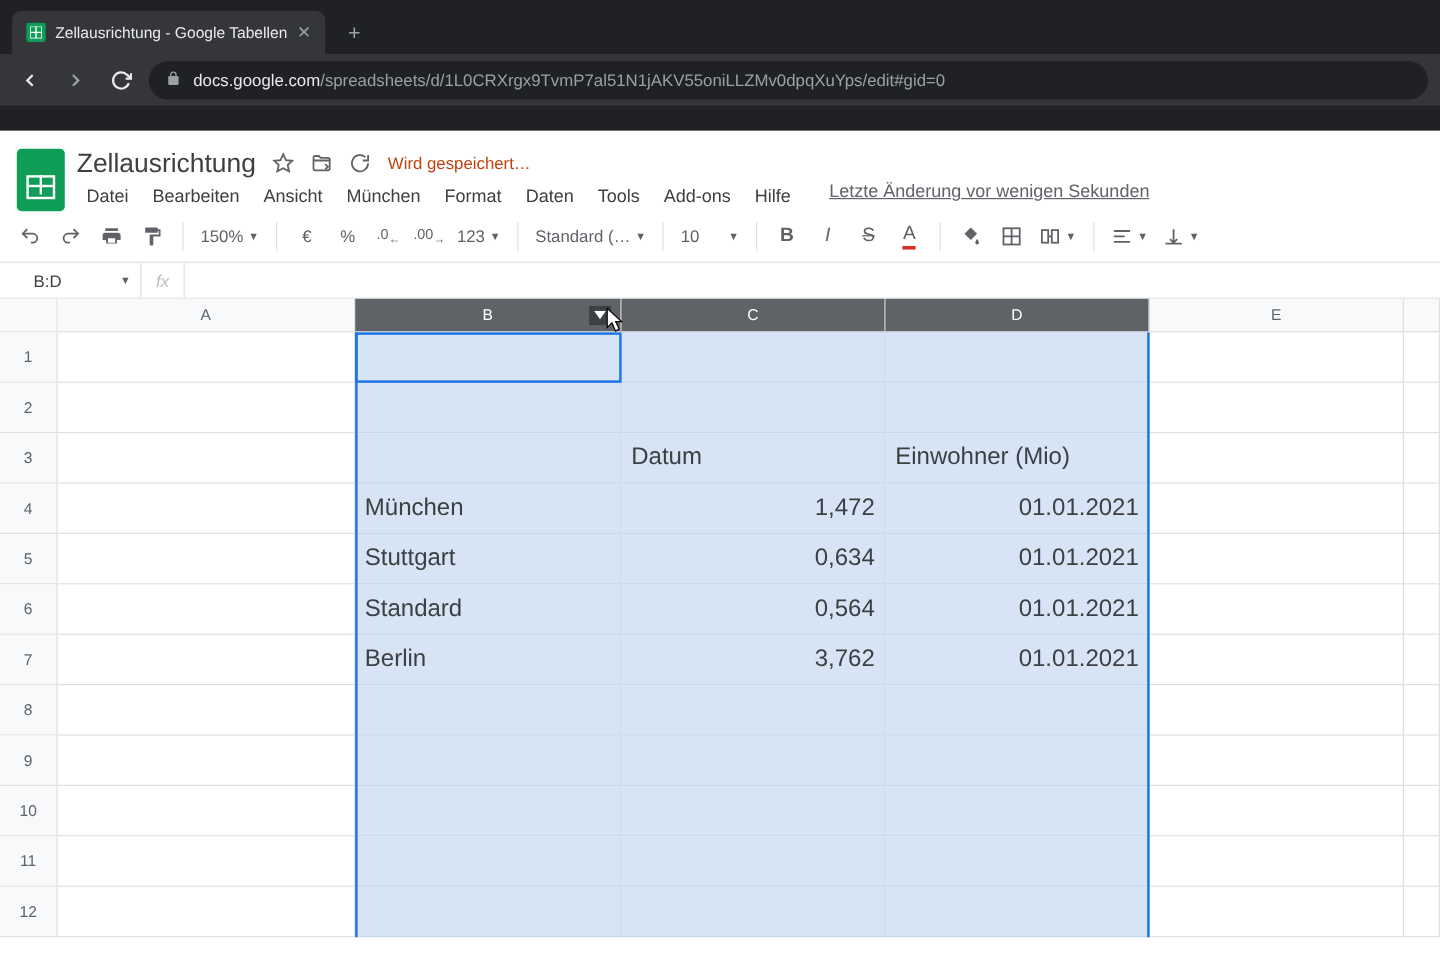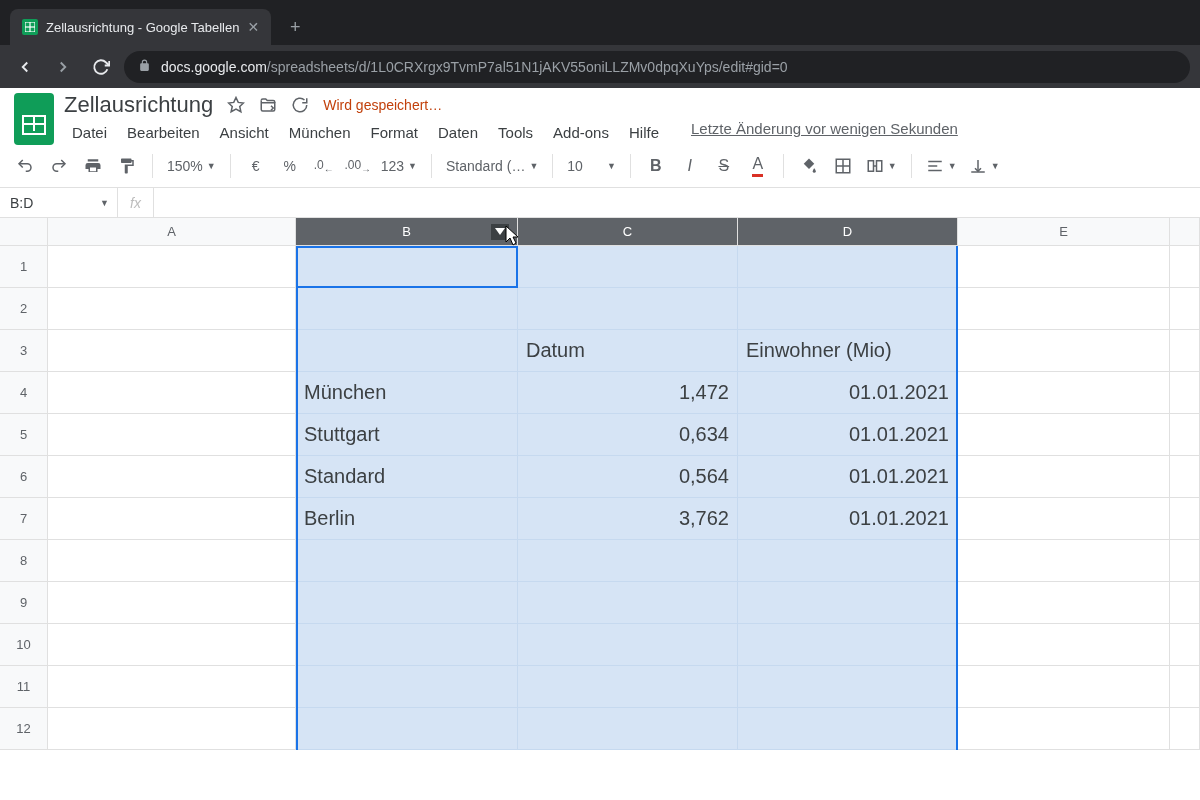--- a/index.html
+++ b/index.html
@@ -5,40 +5,40 @@
   * { box-sizing: border-box; }
   body {
     margin: 0;
     font-family: Arial, sans-serif;
     background: #fff;
     overflow: hidden;
     width: 1200px;
     height: 800px;
   }
   
-  .browser-chrome { background: #202124; height: 88px; text-align: right; }
+  .browser-chrome { background: #202124; height: 109px; text-align: right; }
   .tab-row { display: flex; align-items: flex-end; height: 45px; padding-left: 10px; }
   .tab {
     background: #35363a; color: #e8eaed; height: 36px; display: flex;
     align-items: center; padding: 0 12px; border-radius: 8px 8px 0 0;
     font-size: 13px; min-width: 240px; max-width: 280px; gap: 8px;
   }
   .tab .favicon { width: 16px; height: 16px; background: #0f9d58; border-radius: 2px; display:flex;align-items:center;justify-content:center;}
   .tab .favicon svg { width:10px; height:10px; }
   .tab .title { flex: 1; overflow: hidden; text-overflow: ellipsis; white-space: nowrap; }
   .tab .close { color:#9aa0a6; font-size:14px; }
   .new-tab { color:#9aa0a6; width:32px; height:32px; display:flex;align-items:center;justify-content:center;font-size:18px; margin-left:8px; margin-bottom:2px;}
   .addr-row { display:flex; align-items:center; height:43px; padding:0 10px; gap:8px; background:#35363a;}
   .nav-btn { width:30px; height:30px; display:flex;align-items:center;justify-content:center; color:#9aa0a6;}
   .nav-btn.active { color:#e8eaed; }
   .addr-bar { flex:1; background:#202124; border-radius:18px; height:32px; display:flex; align-items:center; padding:0 14px; color:#9aa0a6; font-size:14px; gap:10px;}
   .addr-bar .lock { color:#9aa0a6; }
   .addr-bar .url-host { color:#e8eaed; }
   
-  .app-header { padding: 4px 14px 0 14px; background:#fff; }
+  .app-header { padding: 14px 14px 0 14px; background:#fff; }
   .title-row { display:flex; align-items:center; gap:10px; }
   .sheets-logo { width:40px; height:52px; background:#0f9d58; border-radius:4px; display:flex;align-items:center;justify-content:center; position:relative; }
   .sheets-logo::after { content:""; position:absolute; width:20px; height:16px; border:2px solid #fff; top:22px; }
   .sheets-logo::before { content:""; position:absolute; width:20px; height:2px; background:#fff; top:30px; z-index:1;}
   .sheets-logo .vline { position:absolute; width:2px; height:16px; background:#fff; top:22px; z-index:1;}
   .doc-info { display:flex; flex-direction:column; gap:2px; }
   .doc-title-row { display:flex; align-items:center; gap:14px; }
   .doc-title { font-size:22px; color:#3c4043; }
   .doc-icons { display:flex; gap:14px; color:#5f6368; align-items:center;}
   .doc-icons .ic { width:18px;height:18px; display:flex;align-items:center;justify-content:center;}
@@ -51,21 +51,21 @@
     display:flex; align-items:center; padding:6px 10px; border-bottom:1px solid #e0e0e0;
     gap:4px; color:#5f6368;
   }
   .tool-btn { width:30px; height:30px; display:flex;align-items:center;justify-content:center; border-radius:3px; }
   .tool-sep { width:1px; height:24px; background:#e0e0e0; margin:0 6px; }
   .tool-text { font-size:14px; padding:0 4px; display:flex; align-items:center; gap:4px; }
   .caret { font-size:9px; color:#5f6368; }
   .underline-red { border-bottom:3px solid #d93025; padding-bottom:1px; }
   
   .formula-bar { display:flex; align-items:center; height:30px; border-bottom:1px solid #e0e0e0; font-size:14px; color:#3c4043;}
-  .name-box { width:118px; padding-left:10px; border-right:1px solid #e0e0e0; display:flex; align-items:center; justify-content:space-between; height:100%;}
+  .name-box { width:118px; padding-left:28px; border-right:1px solid #e0e0e0; display:flex; align-items:center; justify-content:space-between; height:100%;}
   .name-box .caret { margin-right:8px; }
   .fx { padding:0 12px; color:#bdbdbd; font-style:italic; border-right:1px solid #e0e0e0; height:100%; display:flex;align-items:center;}
   
   .grid-area { position:relative; }
   .col-headers { display:flex; height:28px; }
   .corner { width:48px; background:#f8f9fa; border-right:1px solid #e0e0e0; border-bottom:1px solid #e0e0e0;}
   .col-header {
     background:#f8f9fa; border-right:1px solid #e0e0e0; border-bottom:1px solid #e0e0e0;
     display:flex; align-items:center; justify-content:center; font-size:13px; color:#5f6368; position:relative;
   }

